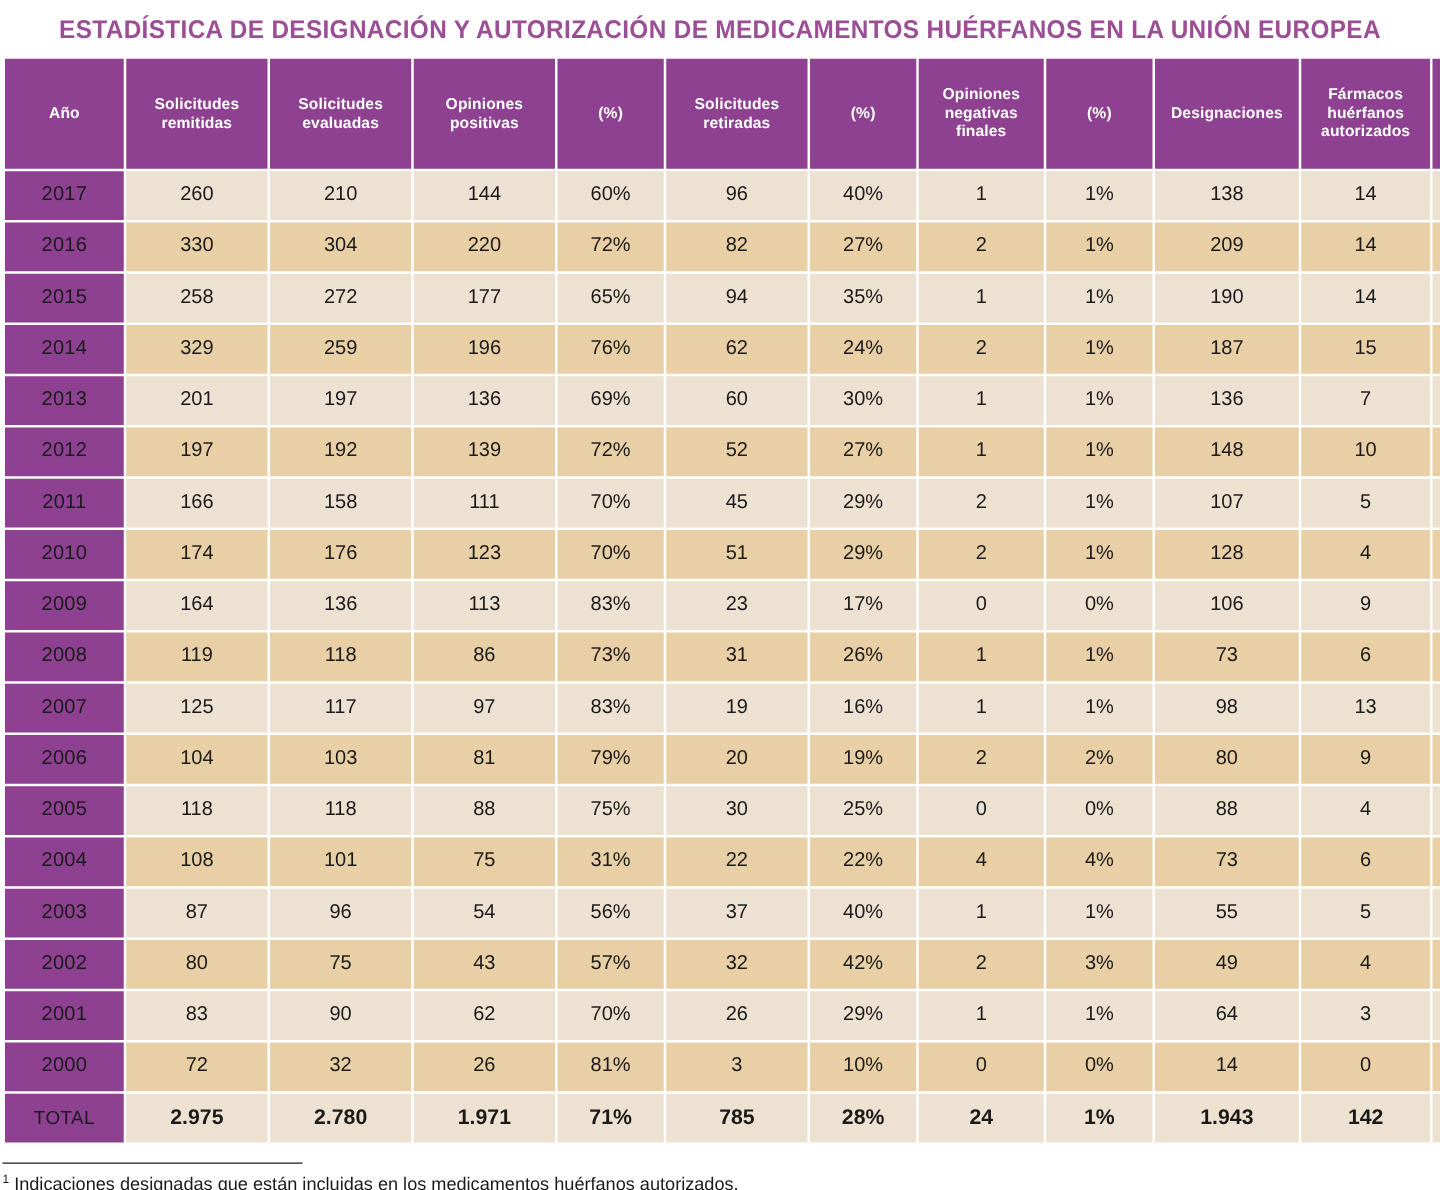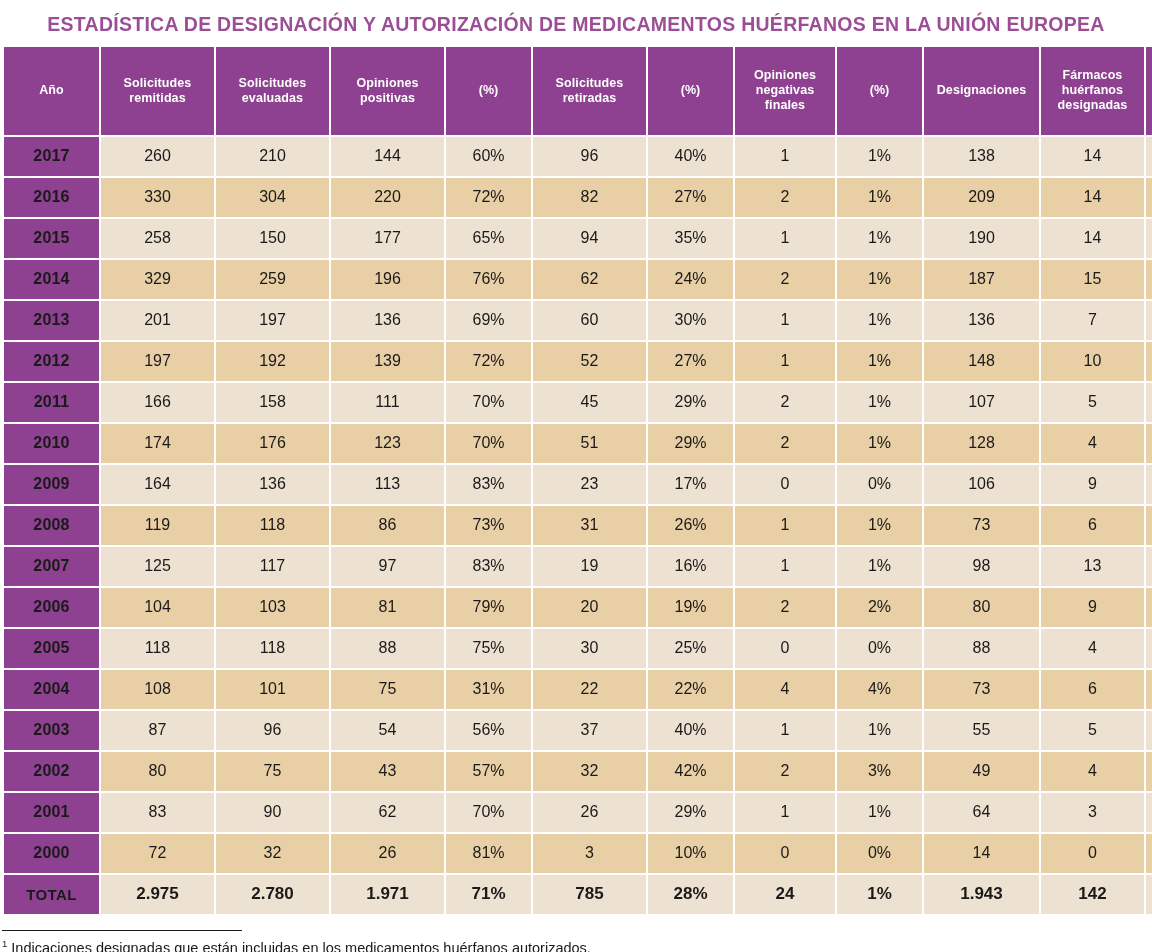--- a/index.html
+++ b/index.html
@@ -71,21 +71,21 @@
     color: #1a1a1a;
     height: 39px;
     padding: 0;
     font-family: "Liberation Sans Narrow", "Liberation Sans", sans-serif;
   }
 
   
   td.year {
     background: #8E4190;
     color: #ffffff;
-    font-weight: bold;
+    font-weight: normal;
     font-size: 16px;
     letter-spacing: 0.2px;
   }
 
   tr.row-light td.data { background: #EDE1D1; }
   tr.row-dark  td.data { background: #E8CFA5; }
 
   tr.total td.data {
     background: #EDE1D1;
     font-weight: bold;
@@ -162,21 +162,21 @@
             <th><span>Año</span></th>
             <th><span>Solicitudes remitidas</span></th>
             <th><span>Solicitudes evaluadas</span></th>
             <th><span>Opiniones positivas</span></th>
             <th><span>(%)</span></th>
             <th><span>Solicitudes retiradas</span></th>
             <th><span>(%)</span></th>
             <th><span>Opiniones negativas finales</span></th>
             <th><span>(%)</span></th>
             <th><span>Designaciones</span></th>
-            <th><span>Fármacos huérfanos designadas</span></th>
+            <th><span>Fármacos huérfanos autorizados</span></th>
             <th></th>
           </tr>
       </thead>
       <tbody id="table-body">
           <tr class="row-light">
             <td class="year">2017</td>
             <td class="data">260</td>
             <td class="data">210</td>
             <td class="data">144</td>
             <td class="data">60%</td>
@@ -198,21 +198,21 @@
             <td class="data">27%</td>
             <td class="data">2</td>
             <td class="data">1%</td>
             <td class="data">209</td>
             <td class="data">14</td>
             <td class="data">14</td>
           </tr>
           <tr class="row-light">
             <td class="year">2015</td>
             <td class="data">258</td>
-            <td class="data">150</td>
+            <td class="data">272</td>
             <td class="data">177</td>
             <td class="data">65%</td>
             <td class="data">94</td>
             <td class="data">35%</td>
             <td class="data">1</td>
             <td class="data">1%</td>
             <td class="data">190</td>
             <td class="data">14</td>
             <td class="data">21</td>
           </tr>

